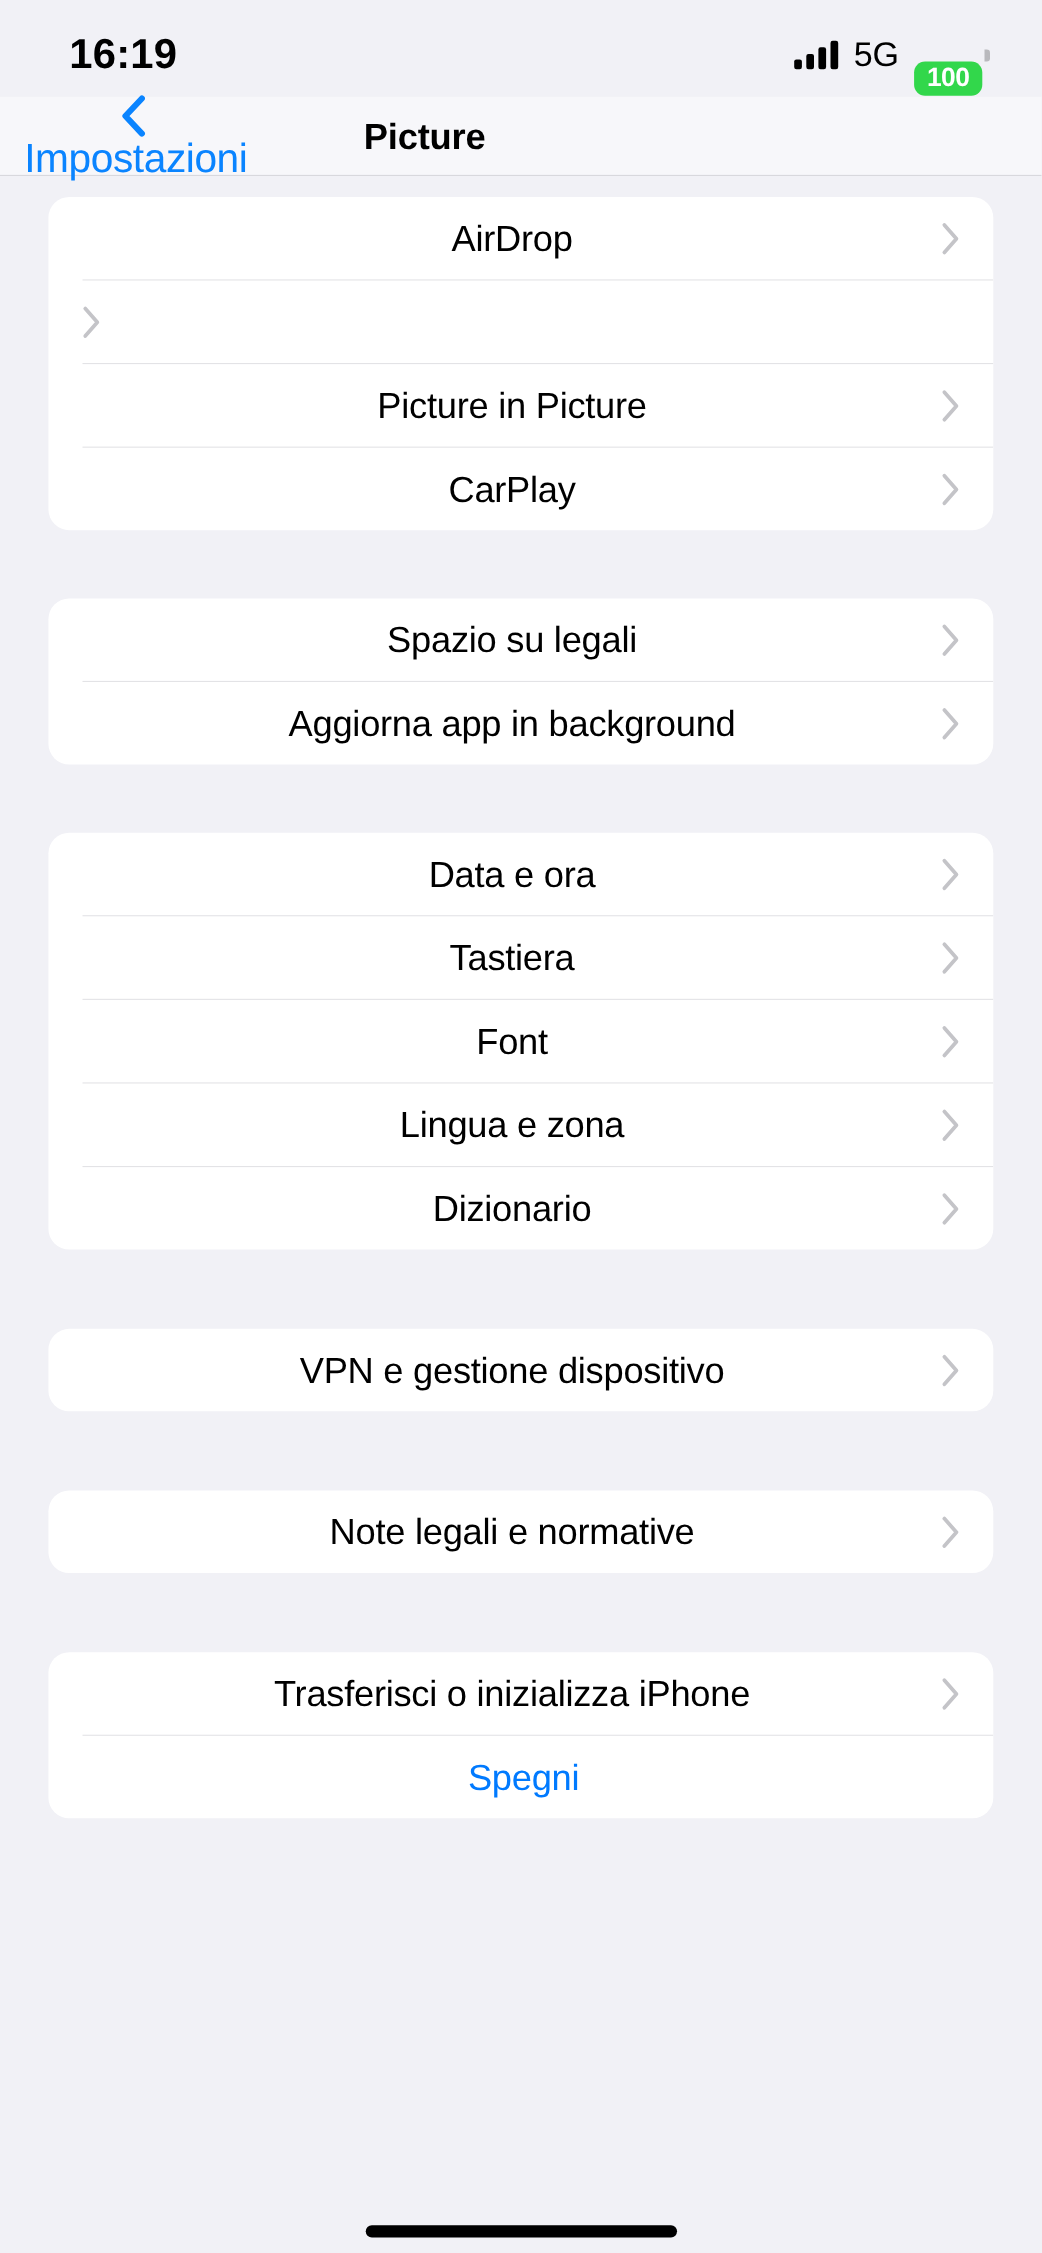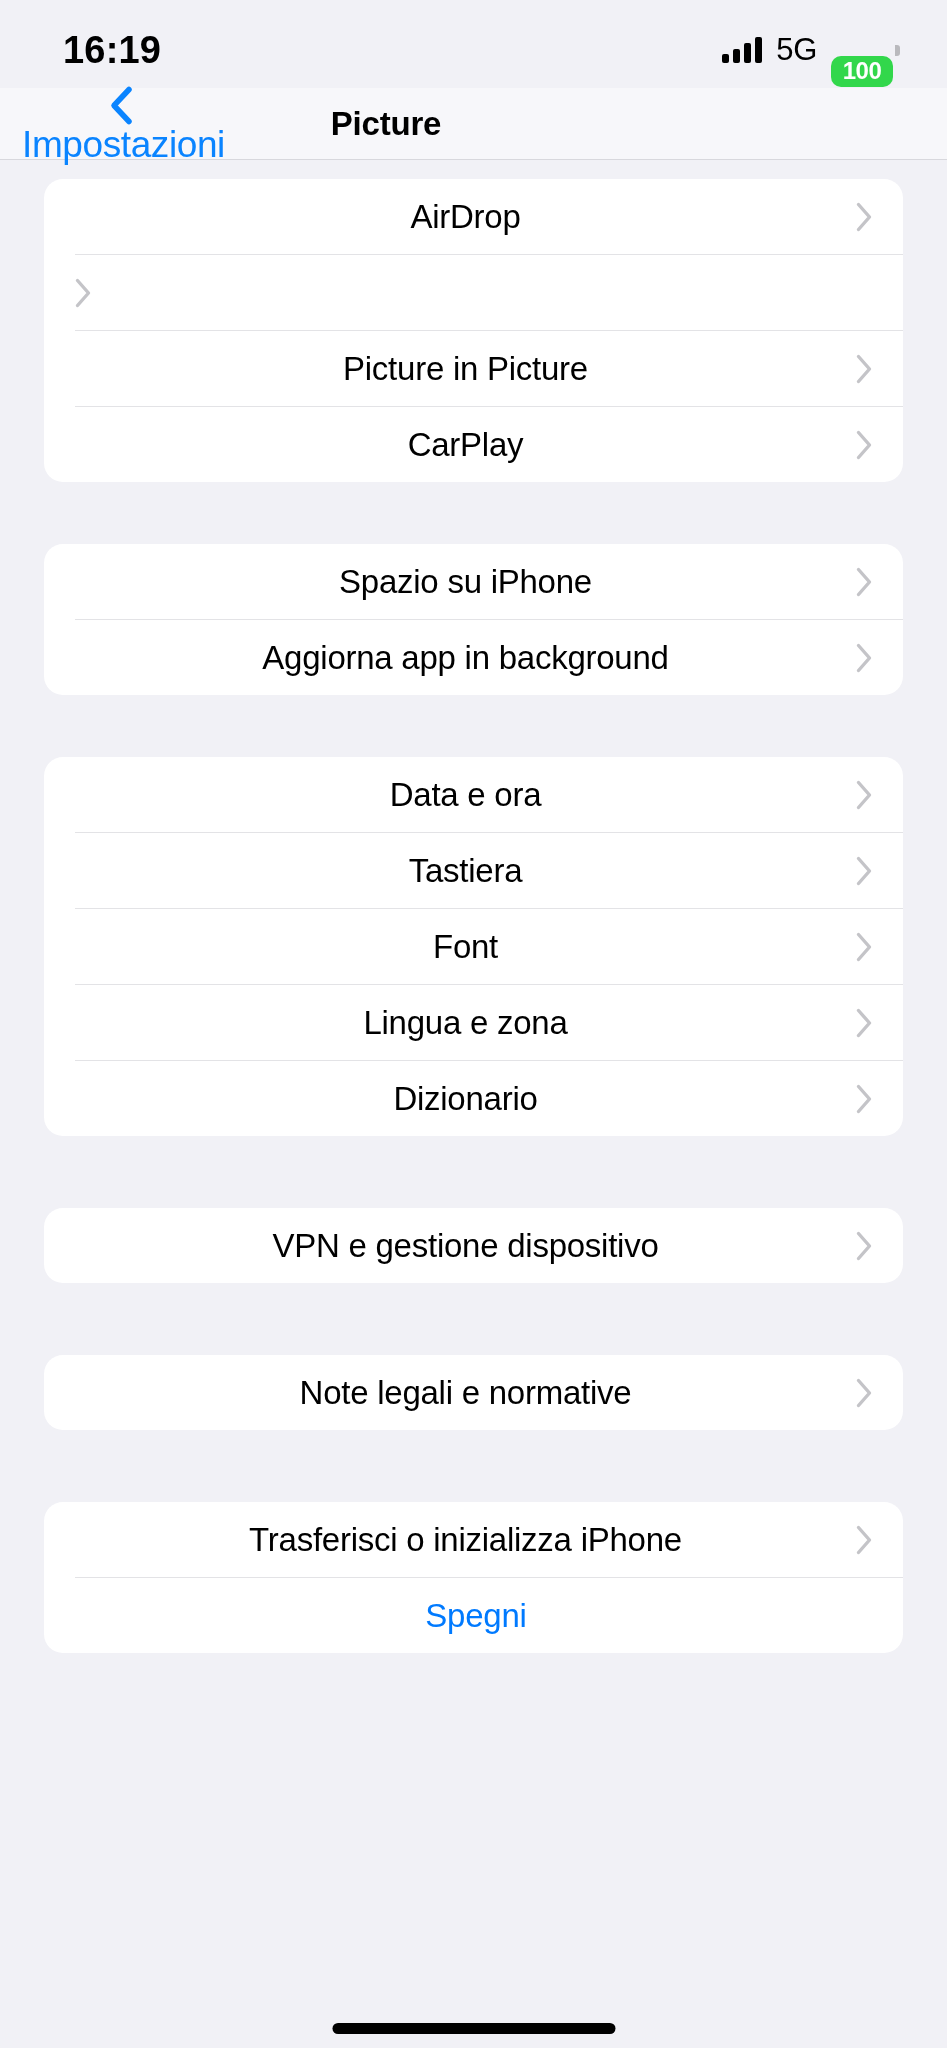--- a/index.html
+++ b/index.html
@@ -257,21 +257,21 @@
       <svg class="row-chevron" viewBox="0 0 17 30" fill="none" xmlns="http://www.w3.org/2000/svg">
           <path d="M2.5 2.5 L13.5 15 L2.5 27.5" stroke="#c4c4c8" stroke-width="3.4" stroke-linecap="round" stroke-linejoin="round"></path>
         </svg>
     </div>
   </div>
 
   <div class="spacer-sm"></div>
 
   <div class="group">
     <div class="row">
-      <span class="row-label">Spazio su iPhone</span>
+      <span class="row-label">Spazio su legali</span>
       <svg class="row-chevron" viewBox="0 0 17 30" fill="none" xmlns="http://www.w3.org/2000/svg">
           <path d="M2.5 2.5 L13.5 15 L2.5 27.5" stroke="#c4c4c8" stroke-width="3.4" stroke-linecap="round" stroke-linejoin="round"></path>
         </svg>
     </div>
     <div class="separator"></div>
     <div class="row">
       <span class="row-label">Aggiorna app in background</span>
       <svg class="row-chevron" viewBox="0 0 17 30" fill="none" xmlns="http://www.w3.org/2000/svg">
           <path d="M2.5 2.5 L13.5 15 L2.5 27.5" stroke="#c4c4c8" stroke-width="3.4" stroke-linecap="round" stroke-linejoin="round"></path>
         </svg>

